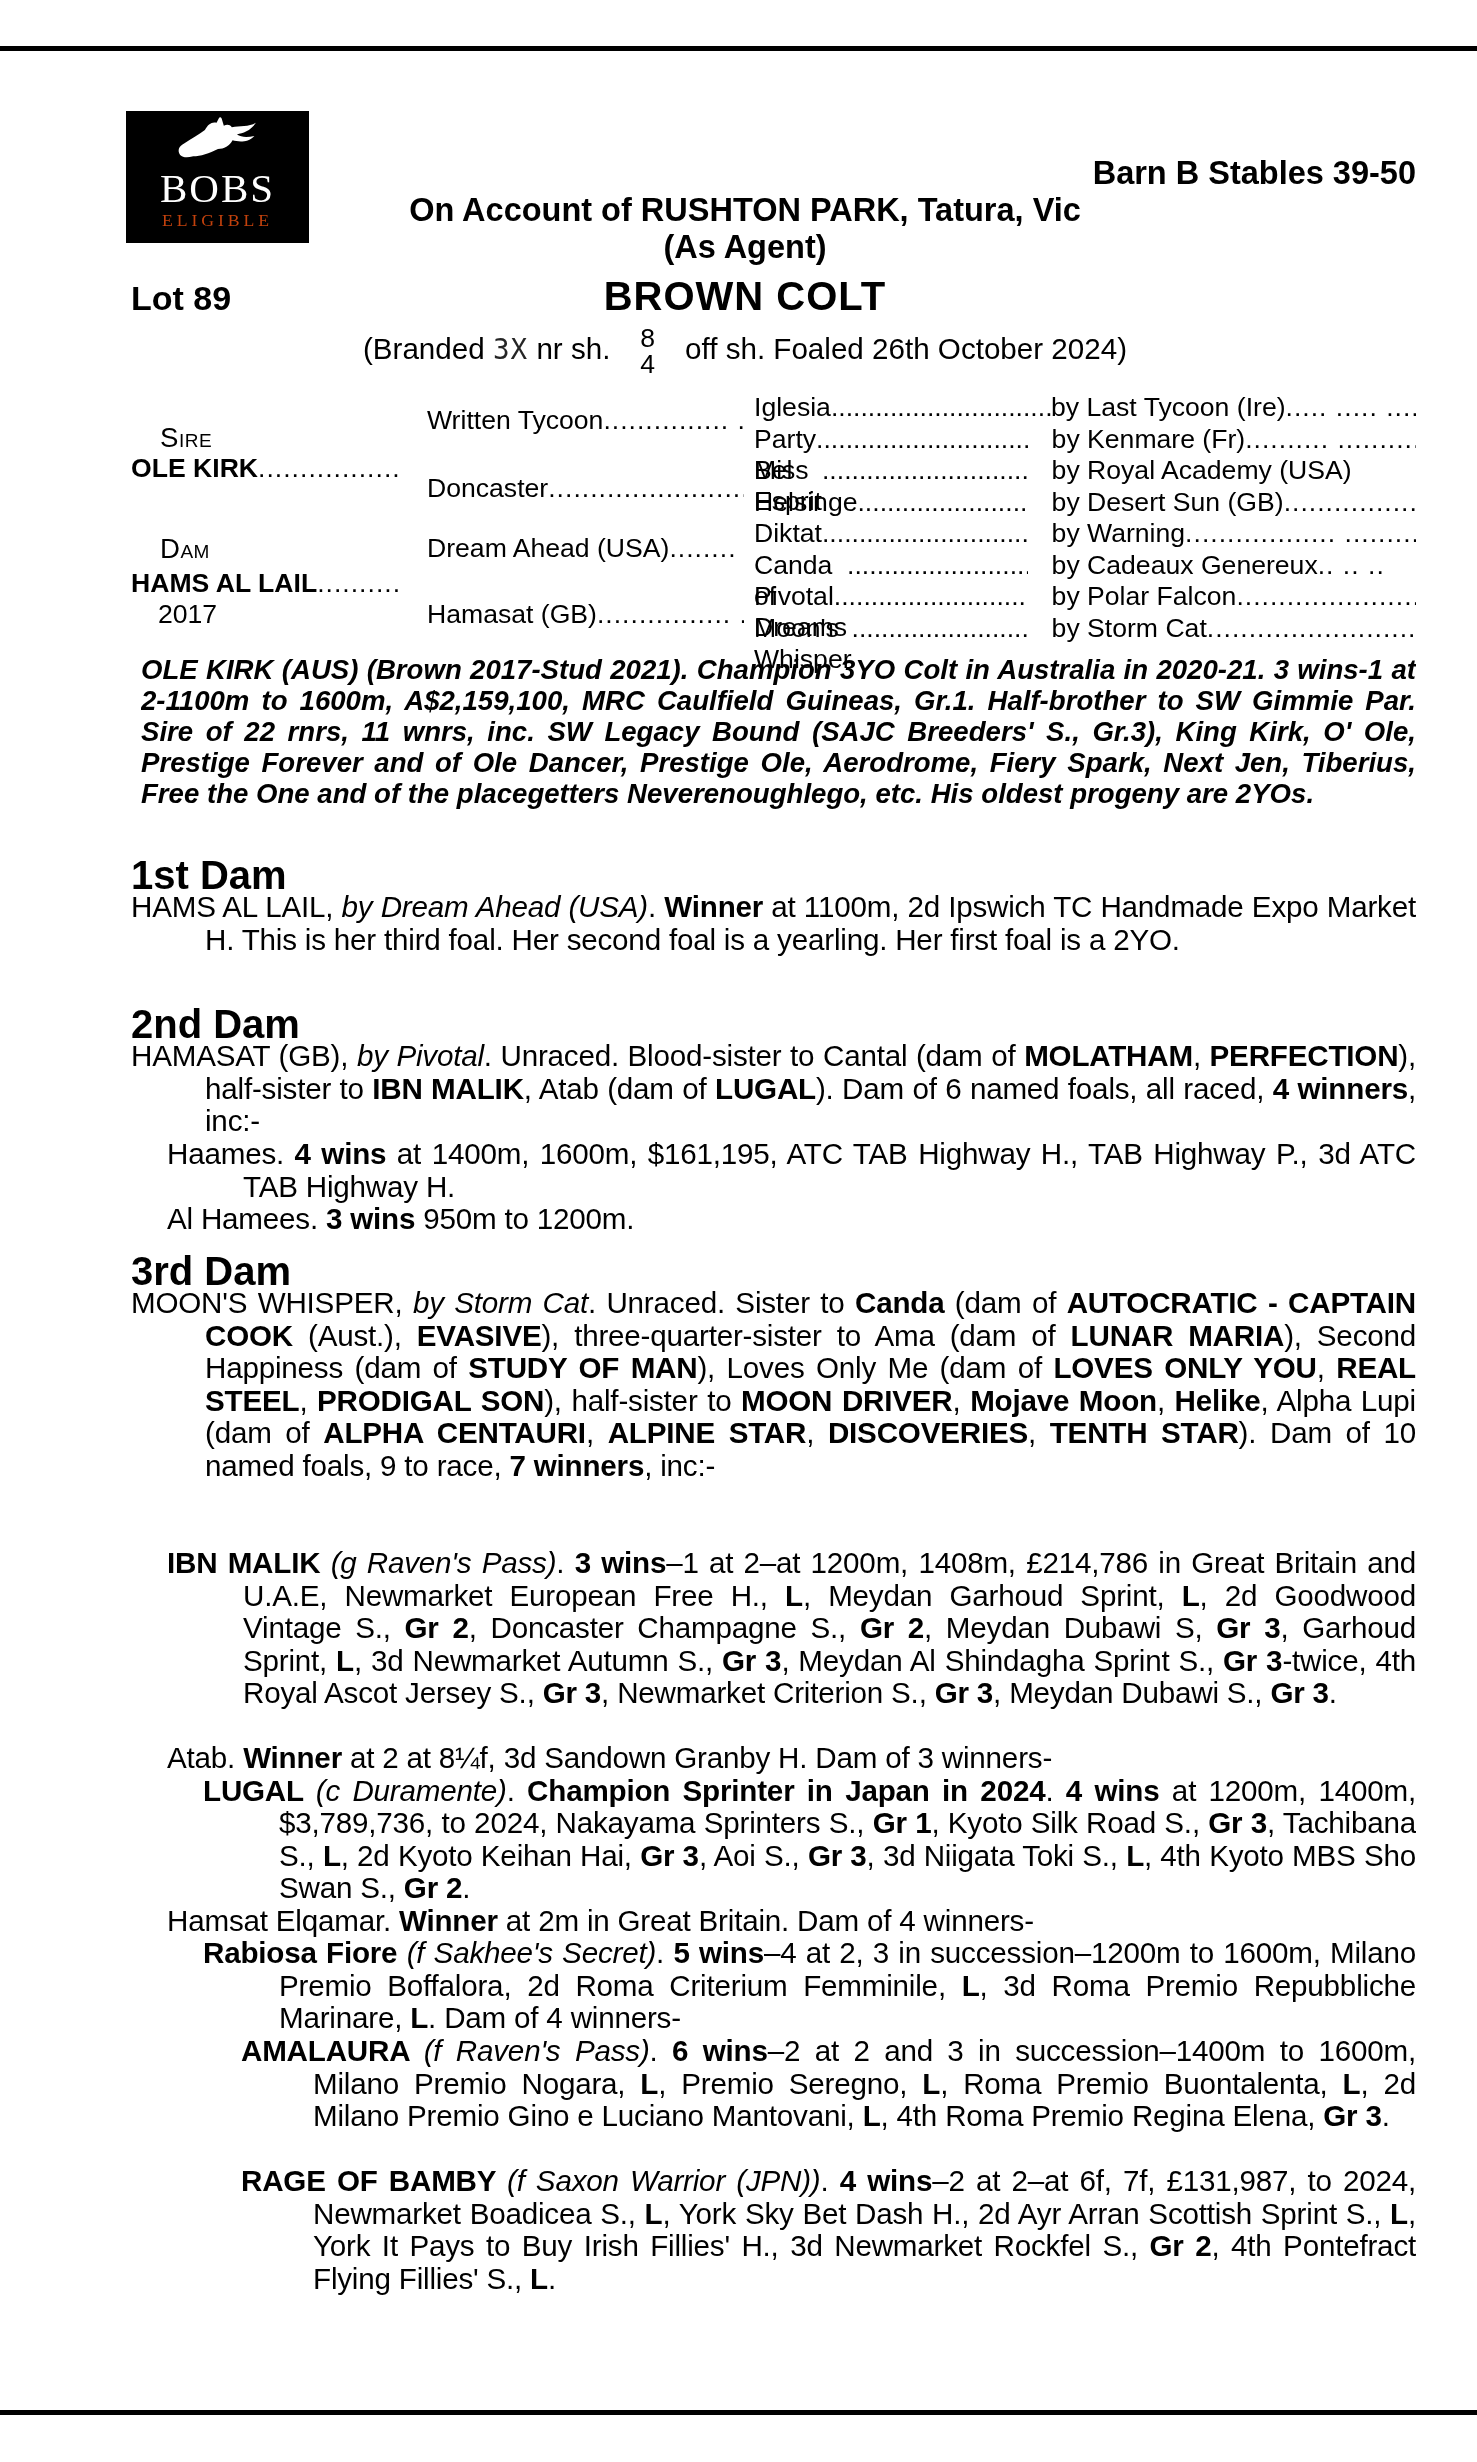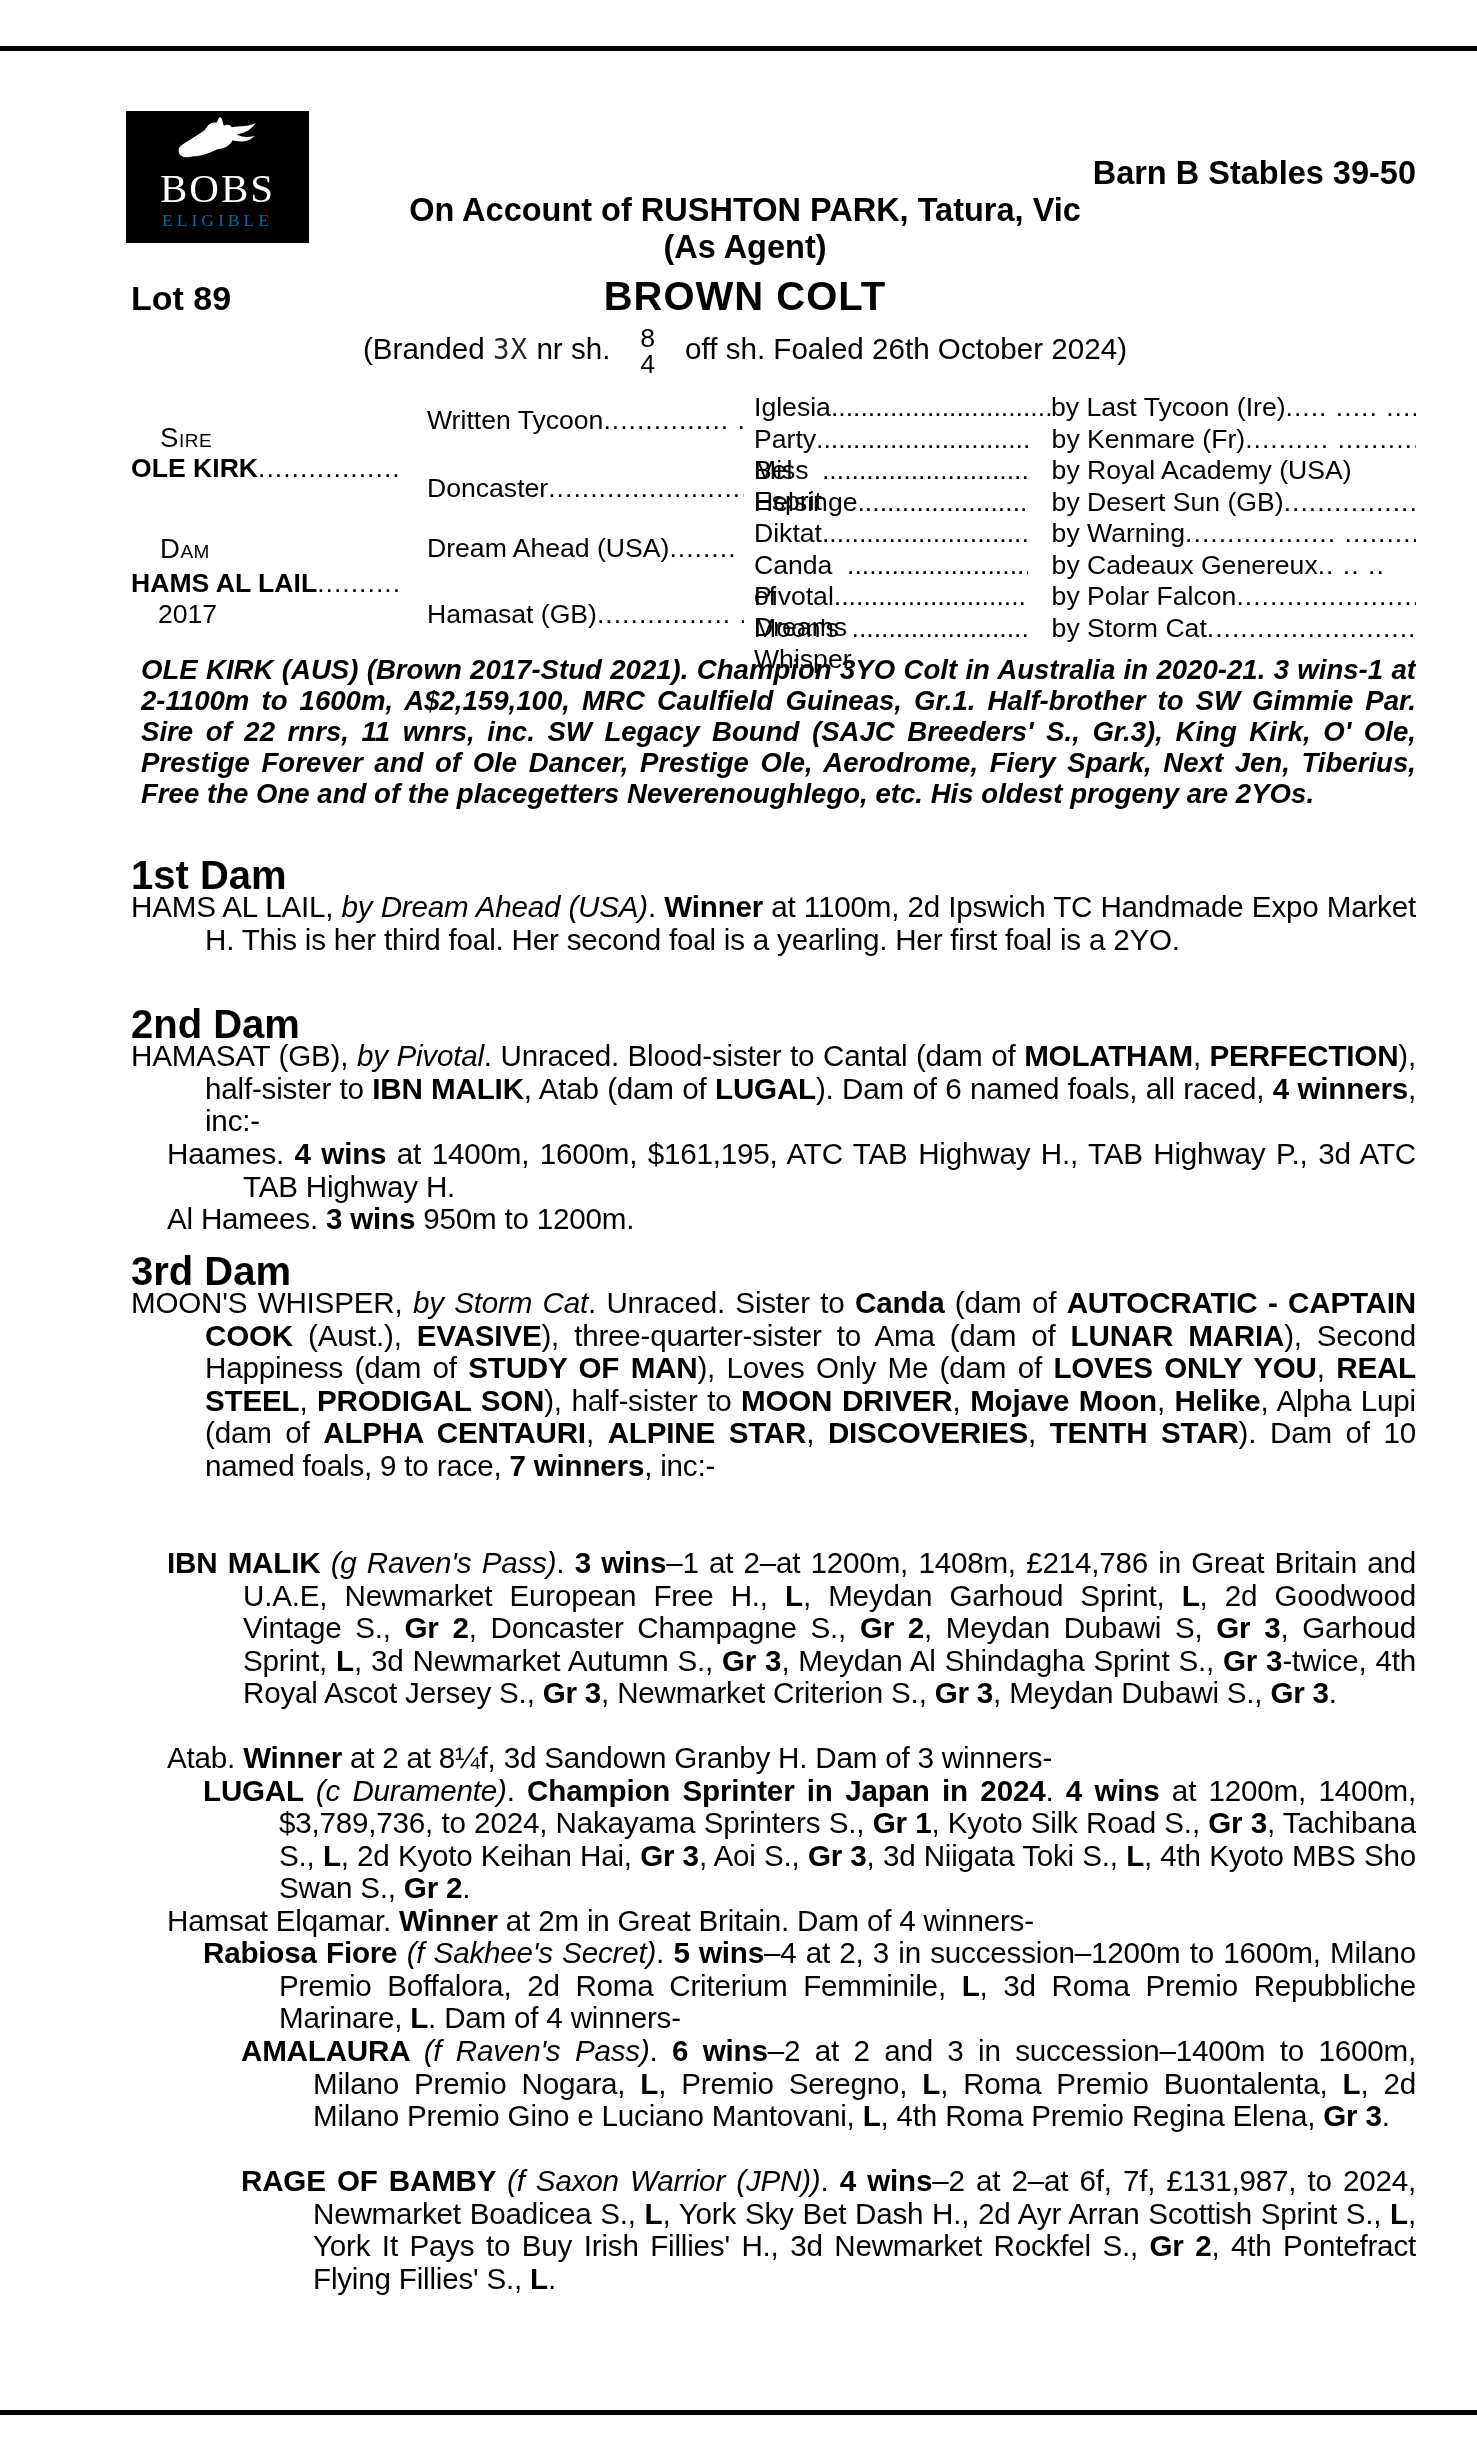--- a/index.html
+++ b/index.html
@@ -7,21 +7,21 @@
         font-family:"Liberation Sans",sans-serif;color:#000;overflow:hidden;}
   .rule{position:absolute;left:0;width:1478px;height:4.9px;background:#000;}
   #rule-top{top:46px;}
   #rule-bottom{top:2410px;}
 
   
   #logo{position:absolute;left:126px;top:111px;width:183px;height:132px;background:#000;
         display:flex;flex-direction:column;align-items:center;justify-content:flex-start;}
   #logo svg{width:118px;height:51px;margin-top:5.9px;}
   #logo .bobs{font-family:"Liberation Serif",serif;color:#fff;font-size:41px;line-height:41px;letter-spacing:2px;}
-  #logo .eligible{font-family:"Liberation Serif",serif;color:#0369a1;font-size:17.7px;line-height:19.7px;letter-spacing:3.9px;margin-top:2px;}
+  #logo .eligible{font-family:"Liberation Serif",serif;color:#c2410c;font-size:17.7px;line-height:19.7px;letter-spacing:3.9px;margin-top:2px;}
 
   
   .hdr{position:absolute;left:74px;right:62px;text-align:center;font-weight:700;font-size:32.5px;line-height:35px;}
   #barn-line{top:156px;text-align:right;}
   #account-line{top:193px;}
   #agent-line{top:230px;}
   #lot-number{position:absolute;left:131px;top:279px;font-weight:700;font-size:34px;}
   #horse-title{position:absolute;left:74px;right:62px;top:274px;text-align:center;font-weight:700;font-size:40px;letter-spacing:1px;}
   #branded-line{position:absolute;left:74px;right:62px;top:321px;text-align:center;font-size:29.6px;line-height:55px;}
   #branded-line .brand-mark{font-family:"DejaVu Sans Mono",monospace;font-size:27.6px;letter-spacing:1px;opacity:.85;}

